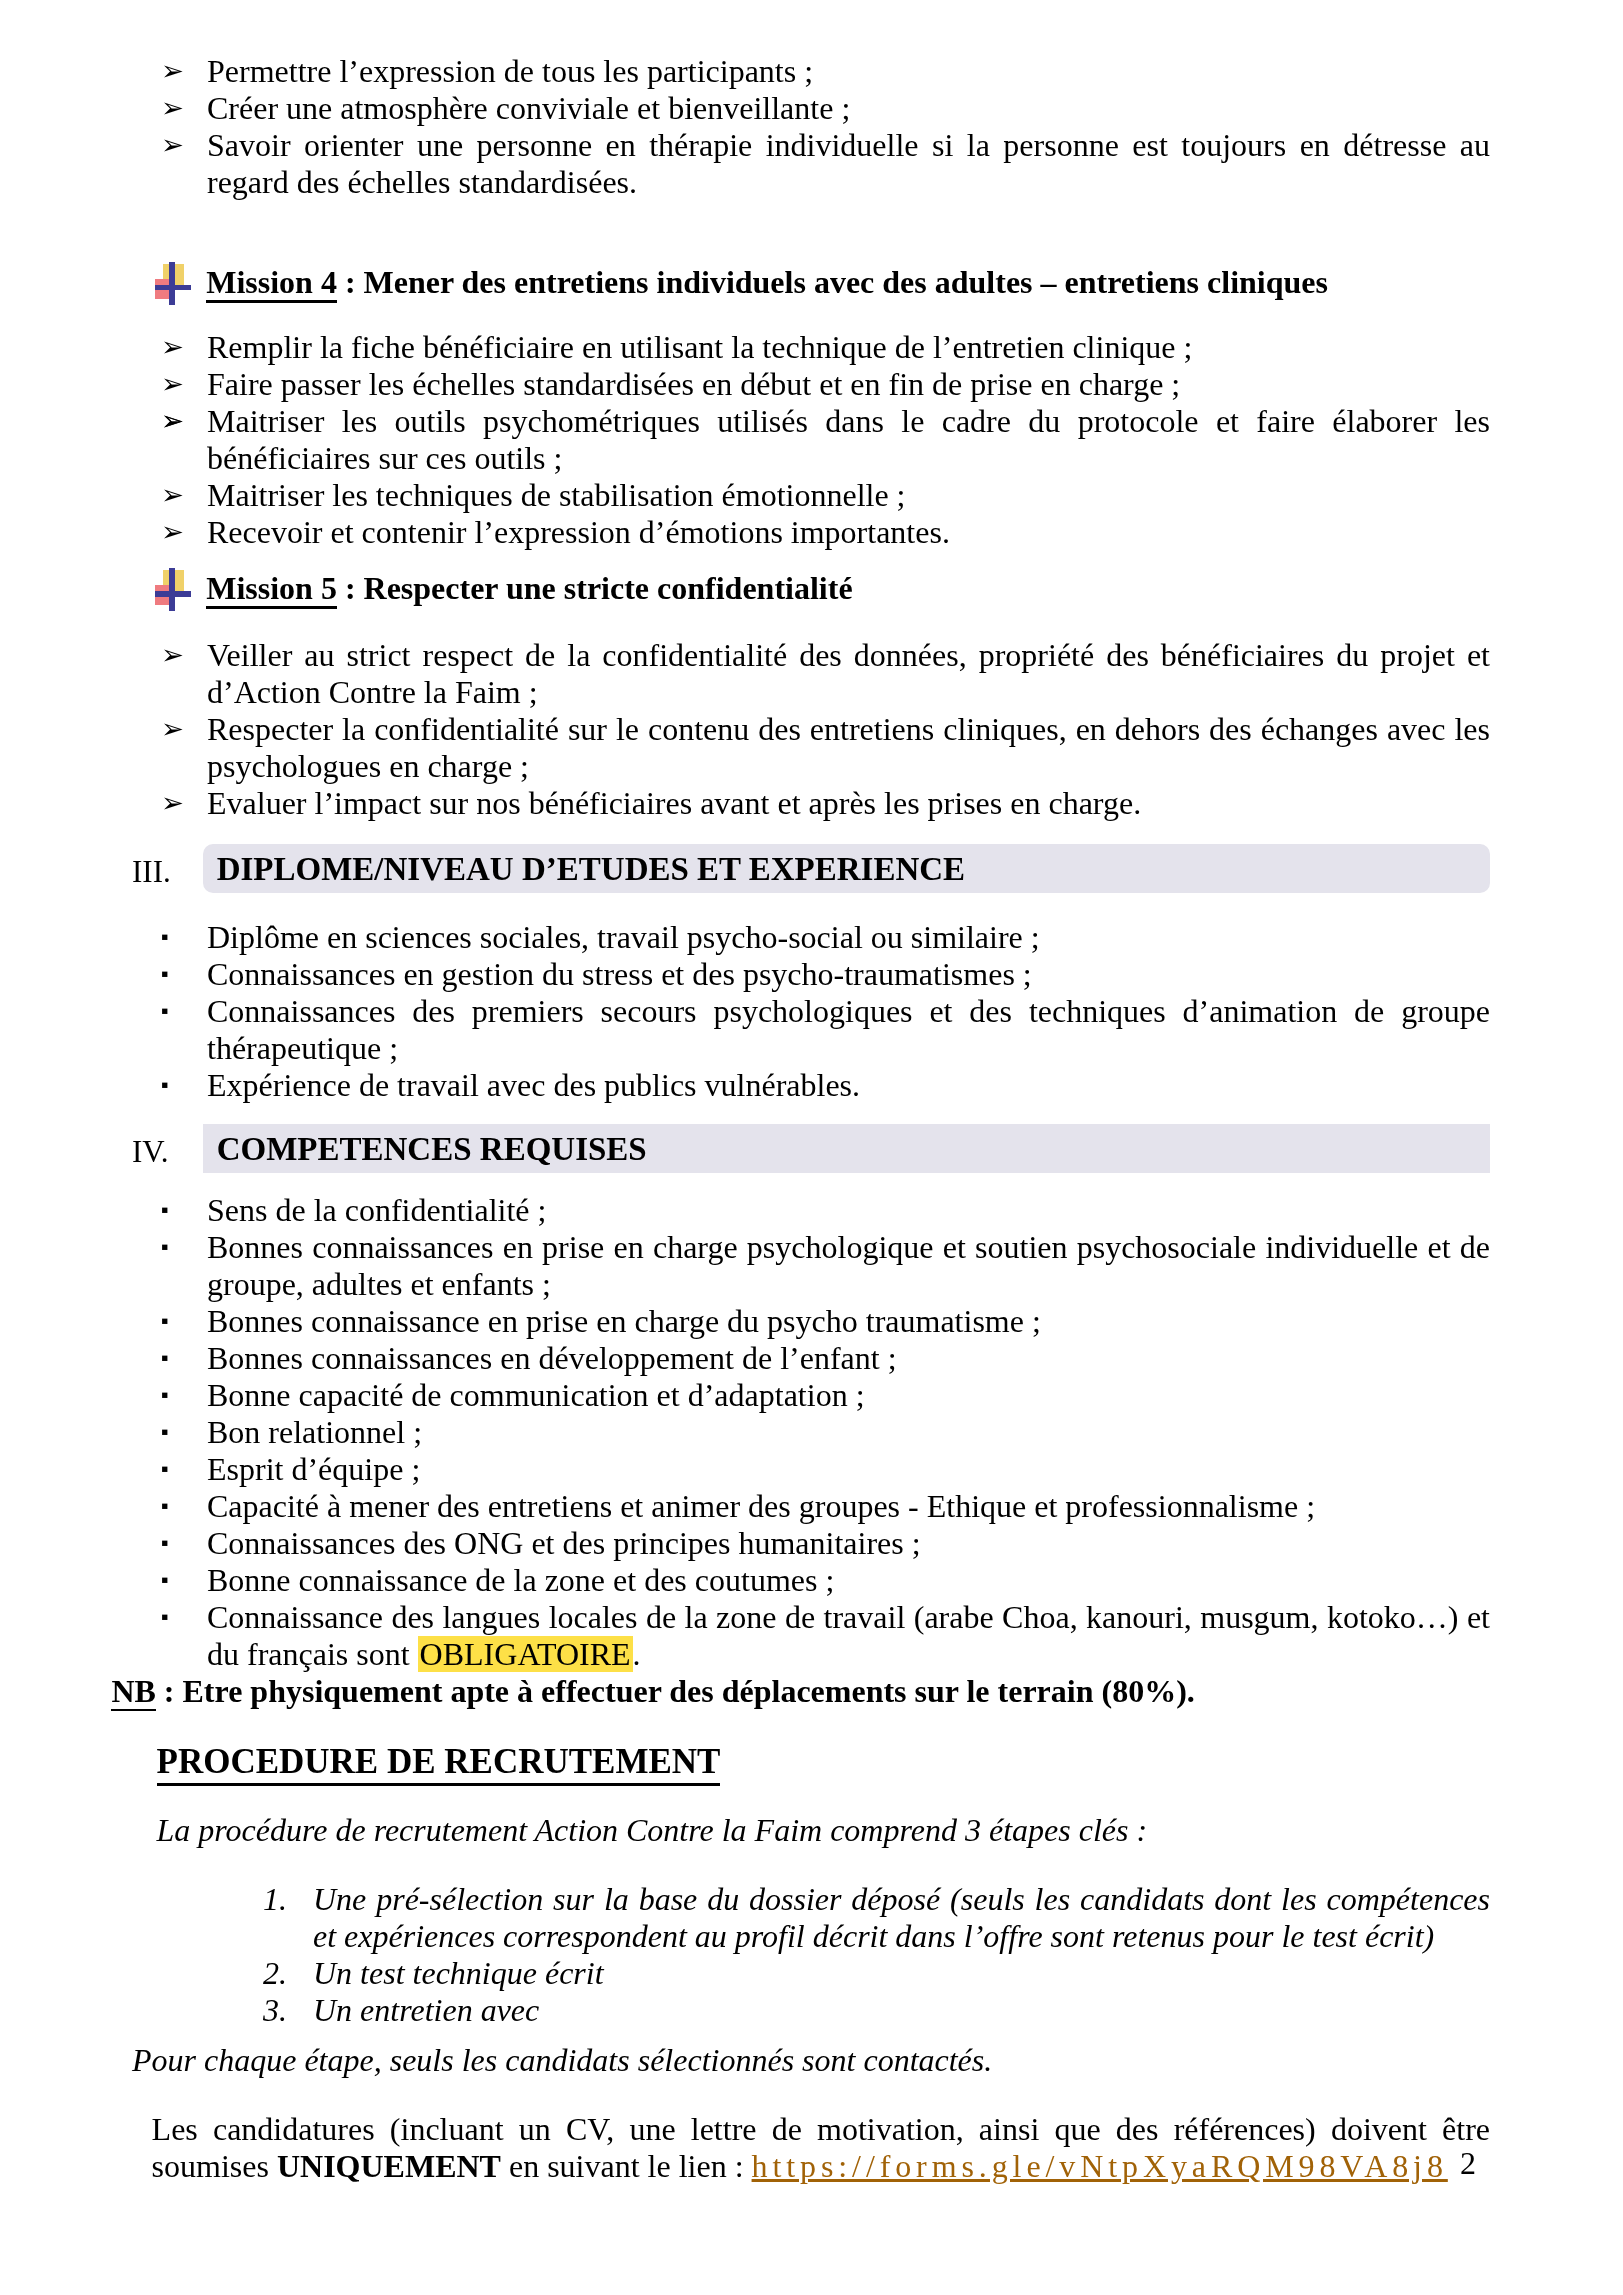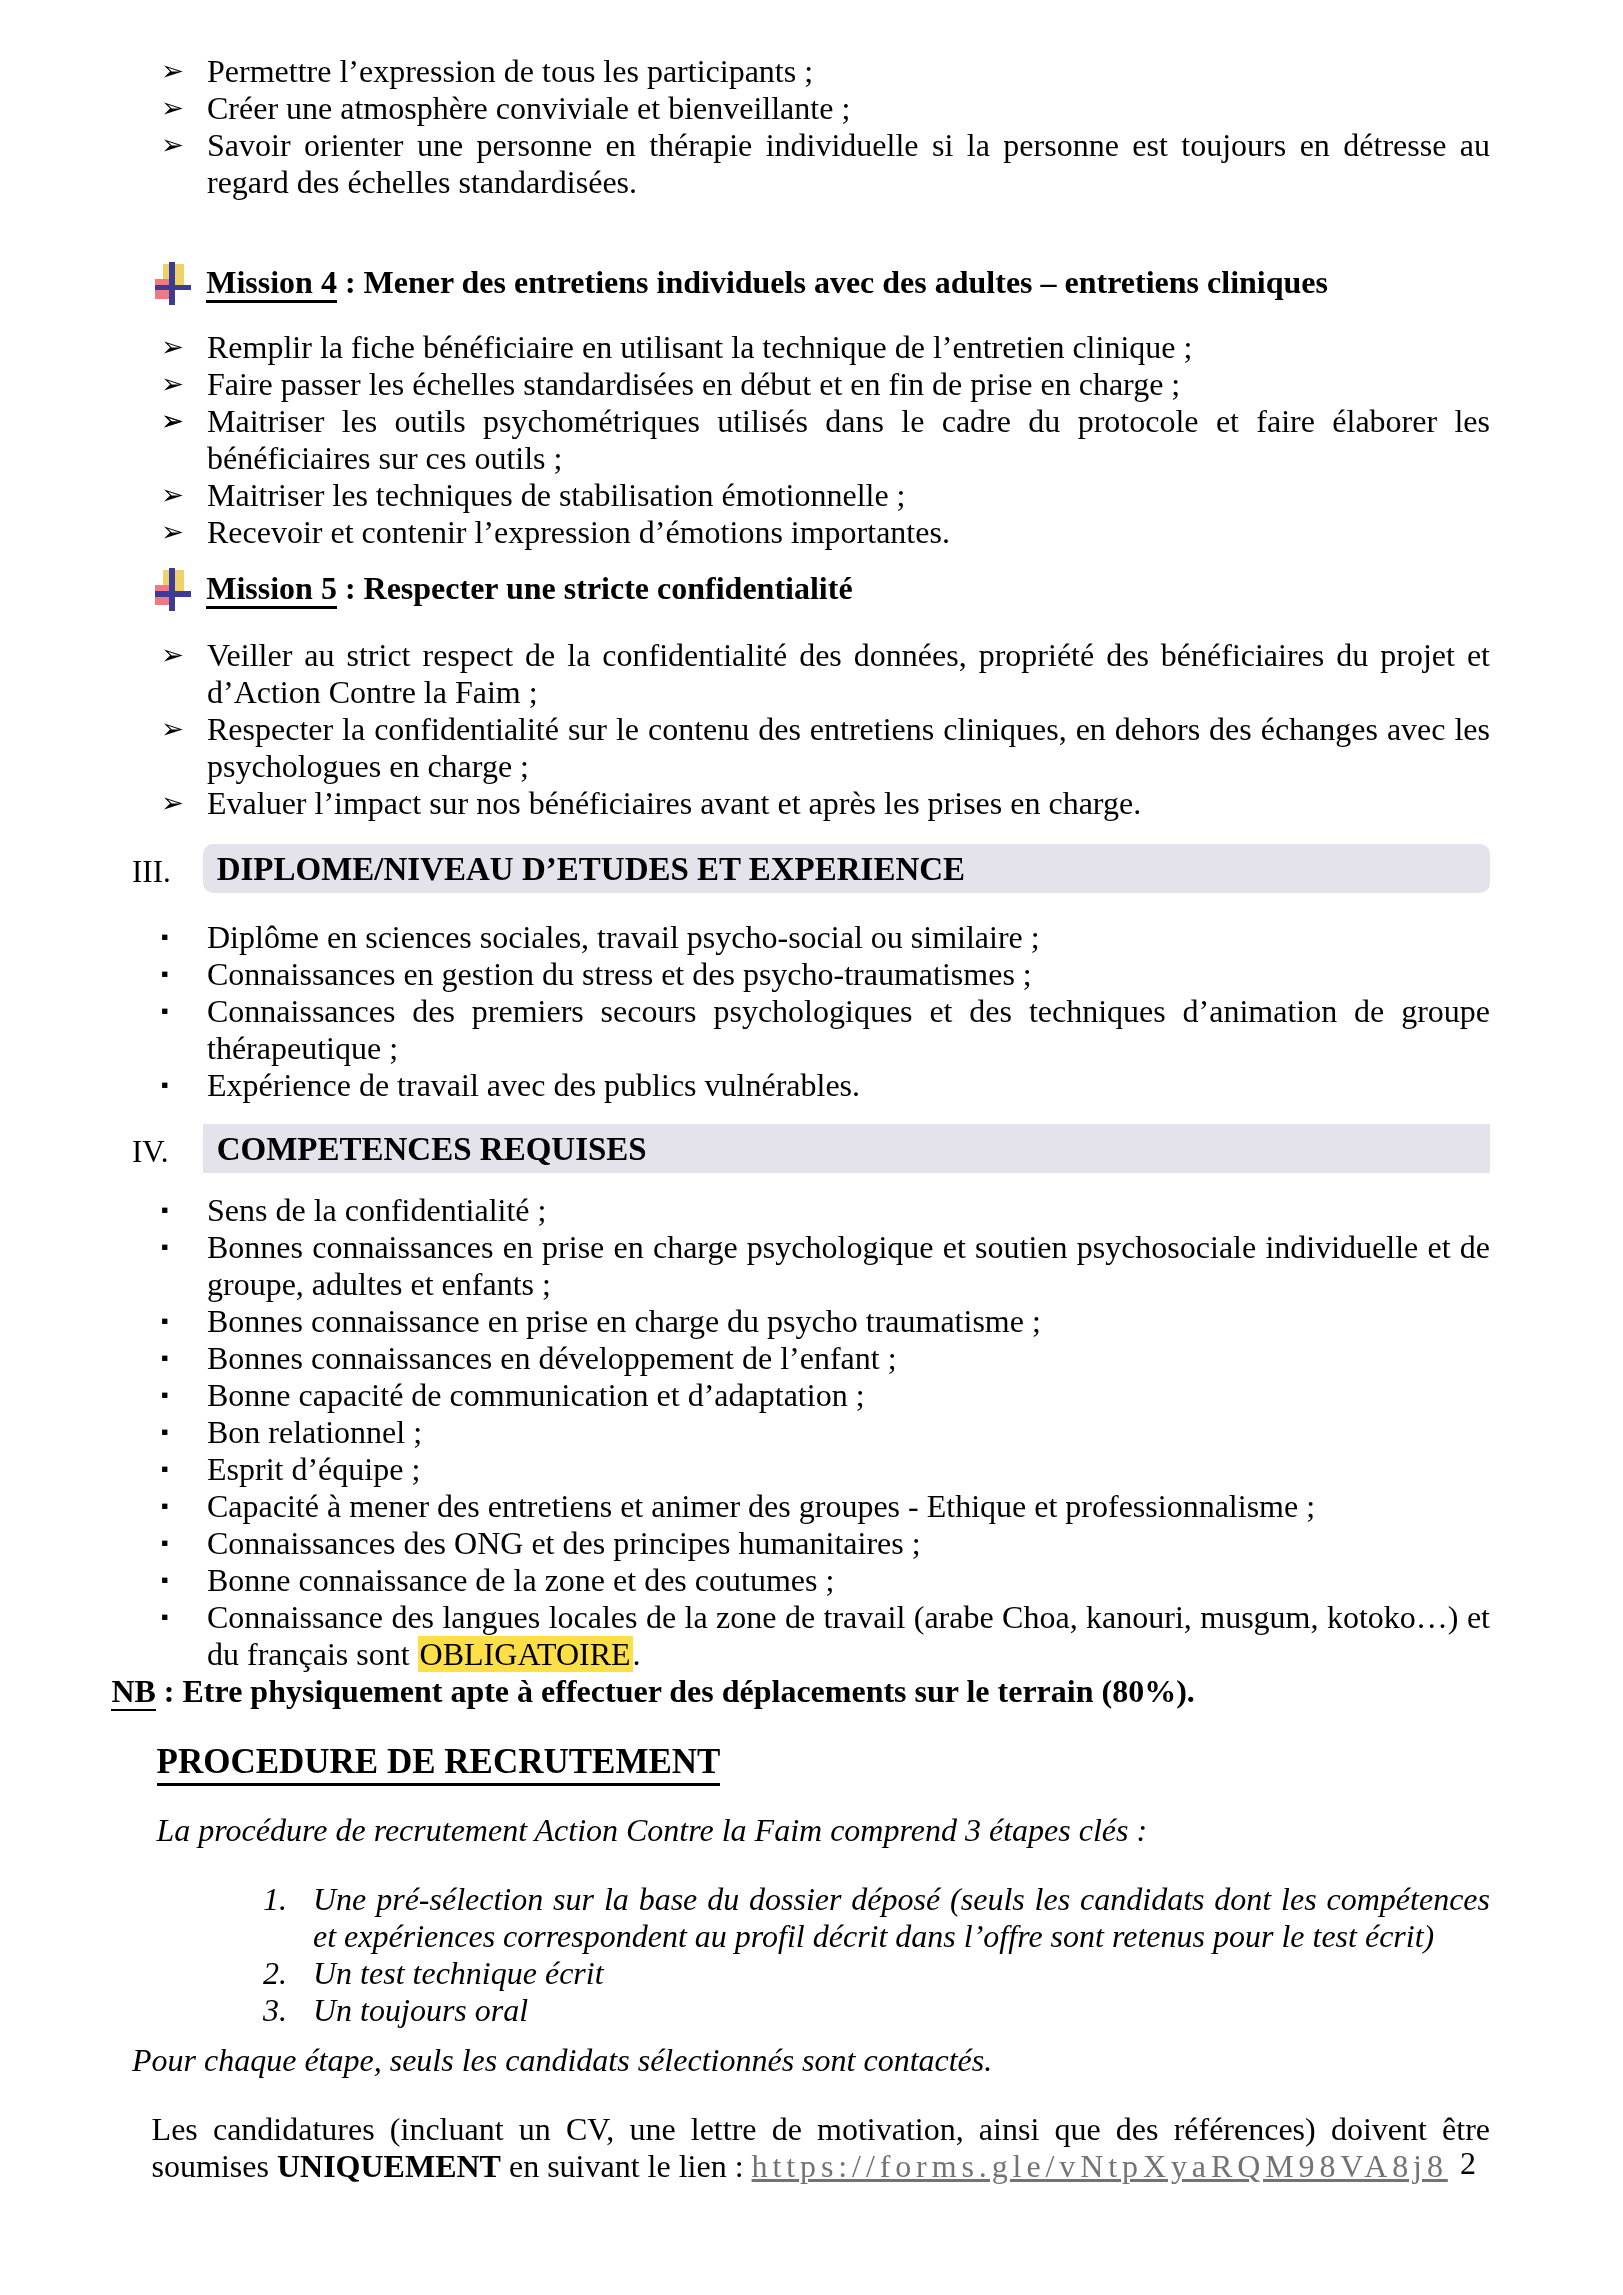--- a/index.html
+++ b/index.html
@@ -312,24 +312,24 @@
     <li class="step">
       <span class="step-num">1.</span>
       <span>Une pré-sélection sur la base du dossier déposé (seuls les candidats dont les compétences et expériences correspondent au profil décrit dans l’offre sont retenus pour le test écrit)</span>
     </li>
     <li class="step">
       <span class="step-num">2.</span>
       <span>Un test technique écrit</span>
     </li>
     <li class="step">
       <span class="step-num">3.</span>
-      <span>Un toujours oral</span>
+      <span>Un entretien avec</span>
     </li>
   </ol>
 
   <p class="proc-note">Pour chaque étape, seuls les candidats sélectionnés sont contactés.</p>
 
-  <p class="closing"><span>Les candidatures (incluant un CV, une lettre de motivation, ainsi que des références) doivent être soumises </span><span class="bold">UNIQUEMENT</span><span> en suivant le lien : </span><a class="link" style="color:#737373;">https://forms.gle/vNtpXyaRQM98VA8j8</a></p>
+  <p class="closing"><span>Les candidatures (incluant un CV, une lettre de motivation, ainsi que des références) doivent être soumises </span><span class="bold">UNIQUEMENT</span><span> en suivant le lien : </span><a class="link" style="color:#a16207;">https://forms.gle/vNtpXyaRQM98VA8j8</a></p>
 
   <div class="page-num">2</div>
 
 </div>
 
 
 </body></html>

